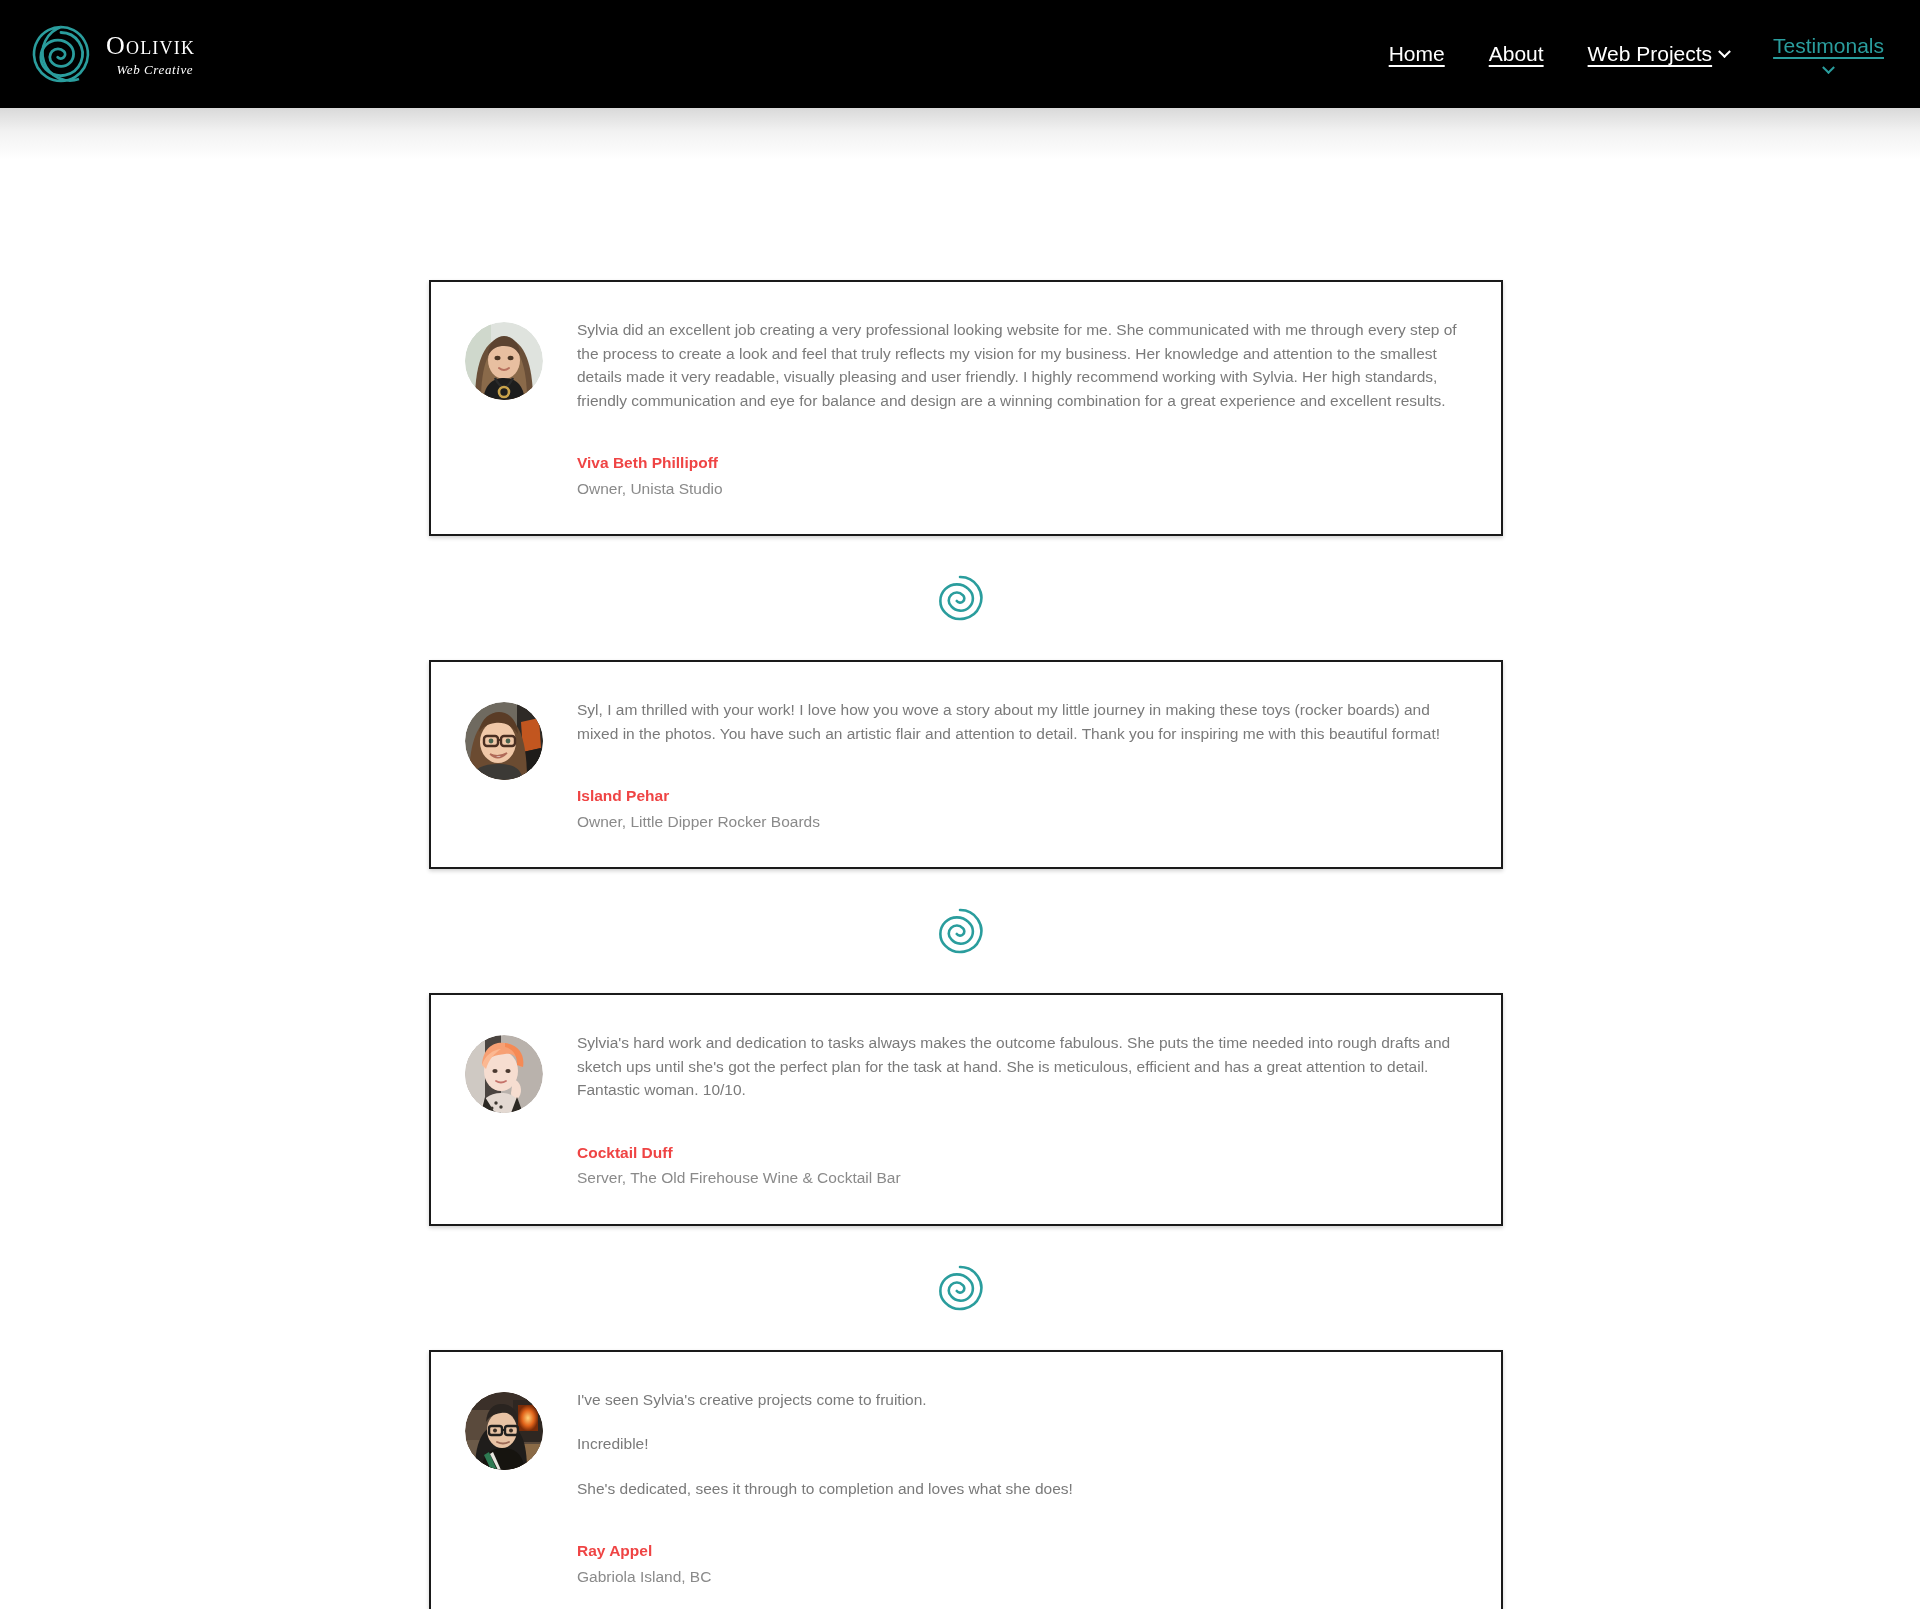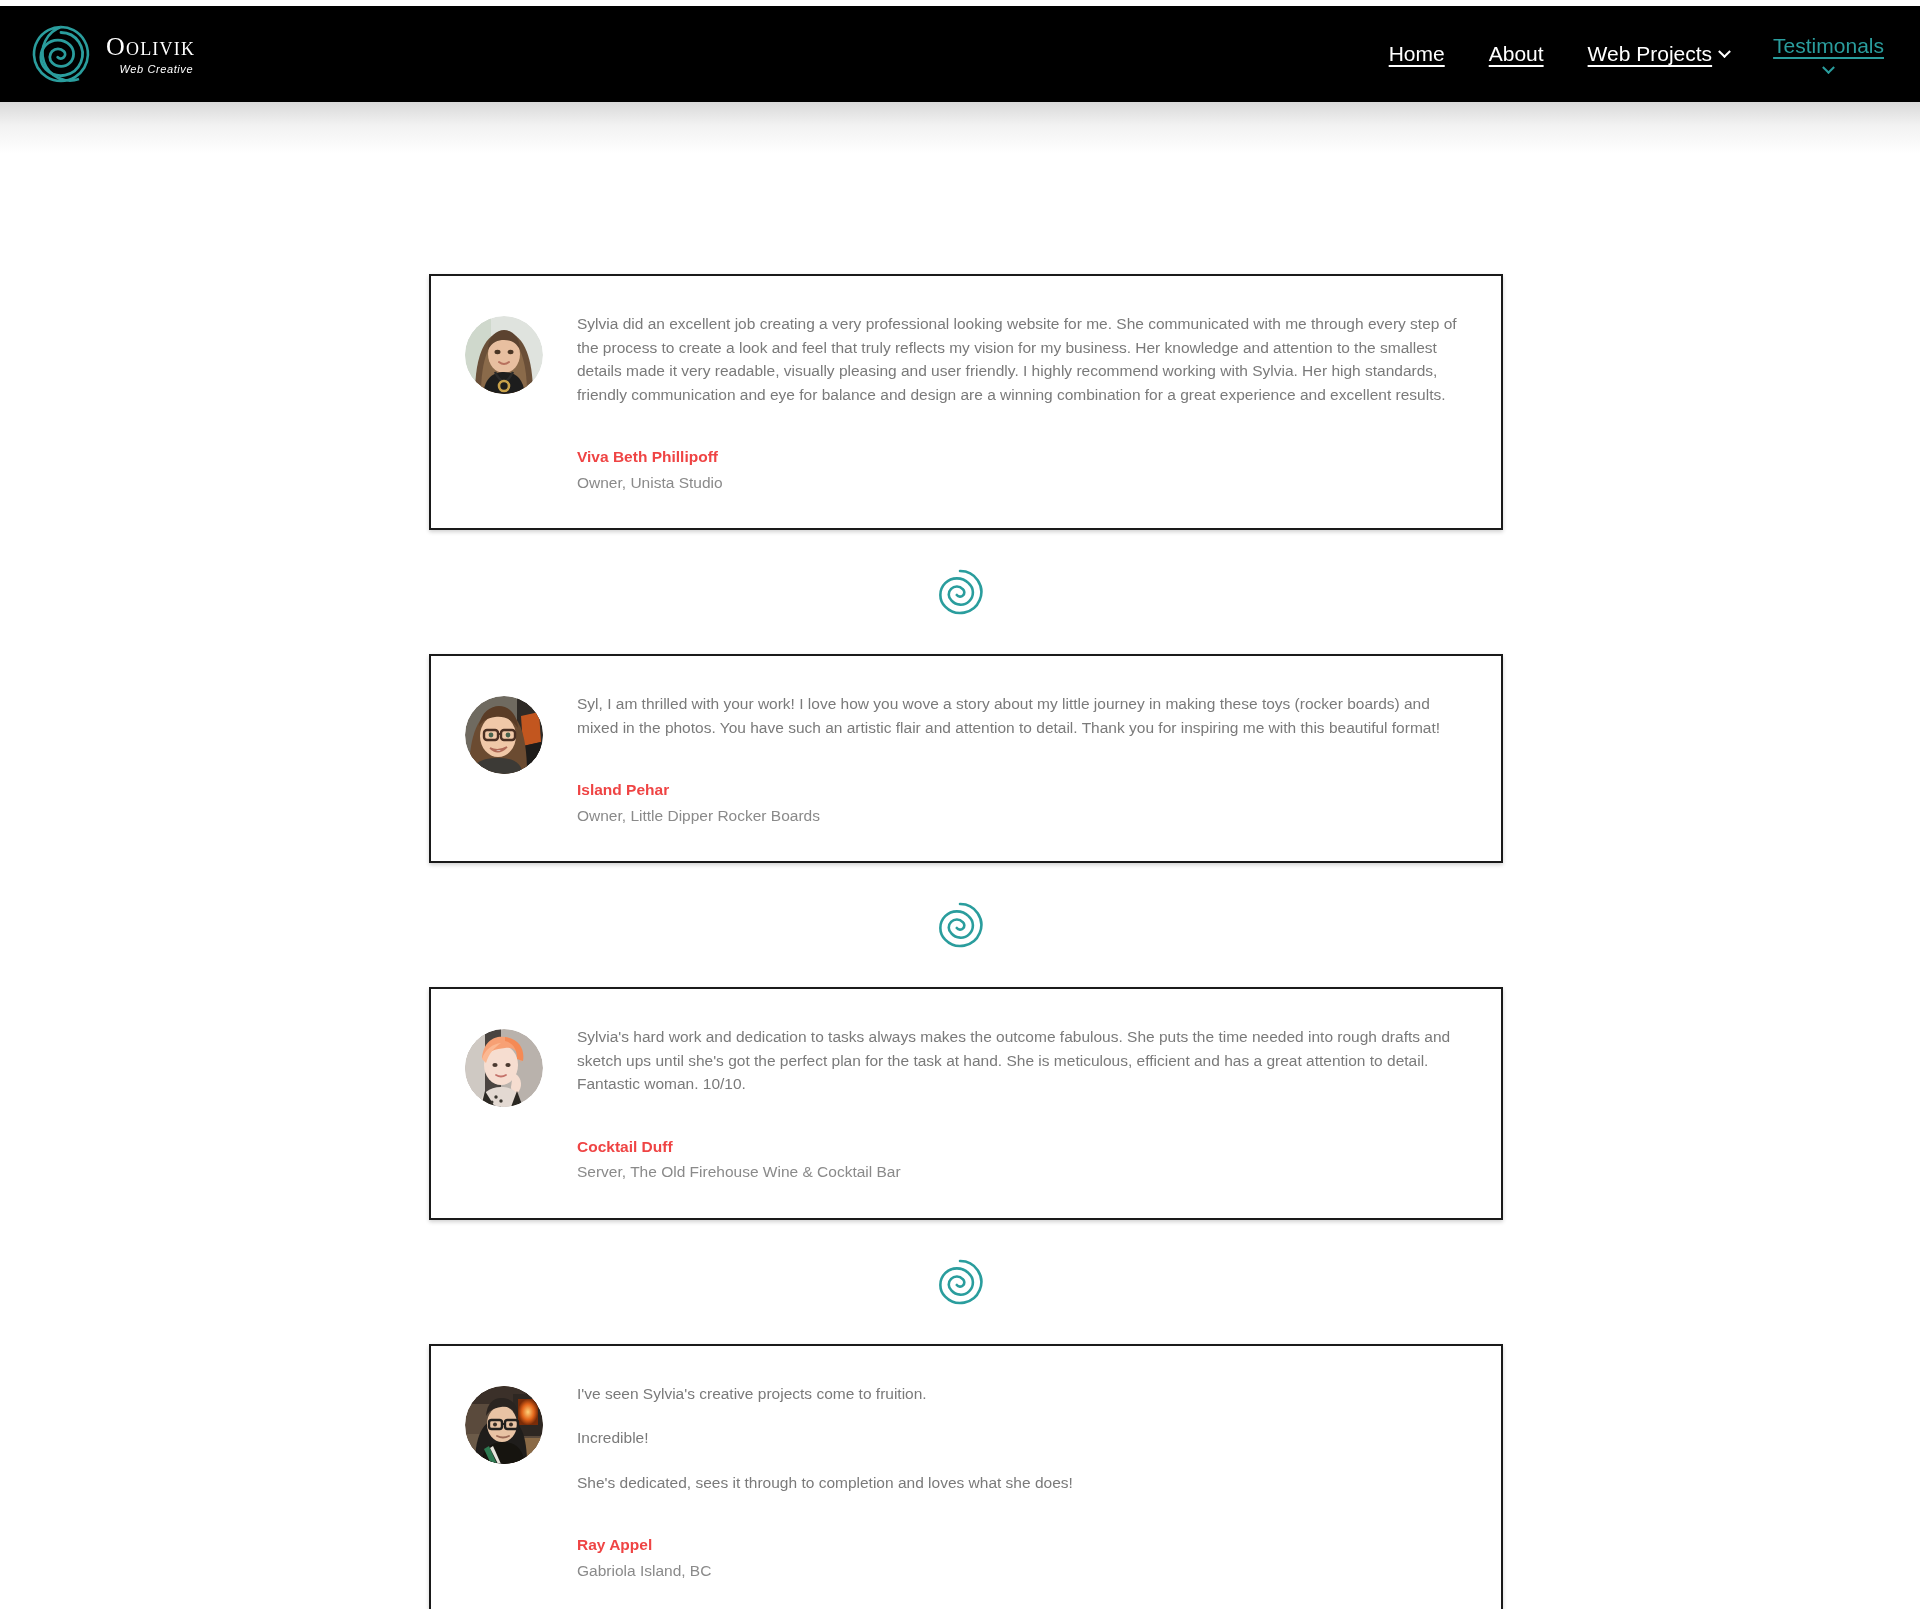--- a/index.html
+++ b/index.html
@@ -12,27 +12,26 @@
 
   body {
     width: 1920px;
     min-height: 1609px;
     position: relative;
     overflow-x: hidden;
   }
 
   
   .site-header {
-    height: 96px;
+    height: 108px;
     background: #000000;
     display: flex;
     align-items: center;
     justify-content: space-between;
     padding: 0 36px 0 30px;
-    margin-top: 6px;
   }
 
   .brand {
     display: flex;
     align-items: center;
     gap: 14px;
     text-decoration: none;
   }
 
   .brand-mark { width: 62px; height: 62px; display: block; flex: 0 0 auto; }
@@ -43,23 +42,23 @@
     color: #ffffff;
     font-size: 26px;
     letter-spacing: 1.2px;
     font-variant: small-caps;
     text-transform: capitalize;
     font-family: "Liberation Serif", serif;
   }
 
   .brand-tagline {
     color: #ffffff;
-    font-size: 11px;
+    font-size: 13px;
     font-style: italic;
-    font-family: Liberation Sans, sans-serif;
+    font-family: Liberation Serif, serif;
     letter-spacing: 0.6px;
     align-self: flex-end;
     margin-top: 4px;
     margin-right: 2px;
   }
 
   .main-nav { display: flex; align-items: center; gap: 44px; }
 
   .nav-link {
     color: #ffffff;

